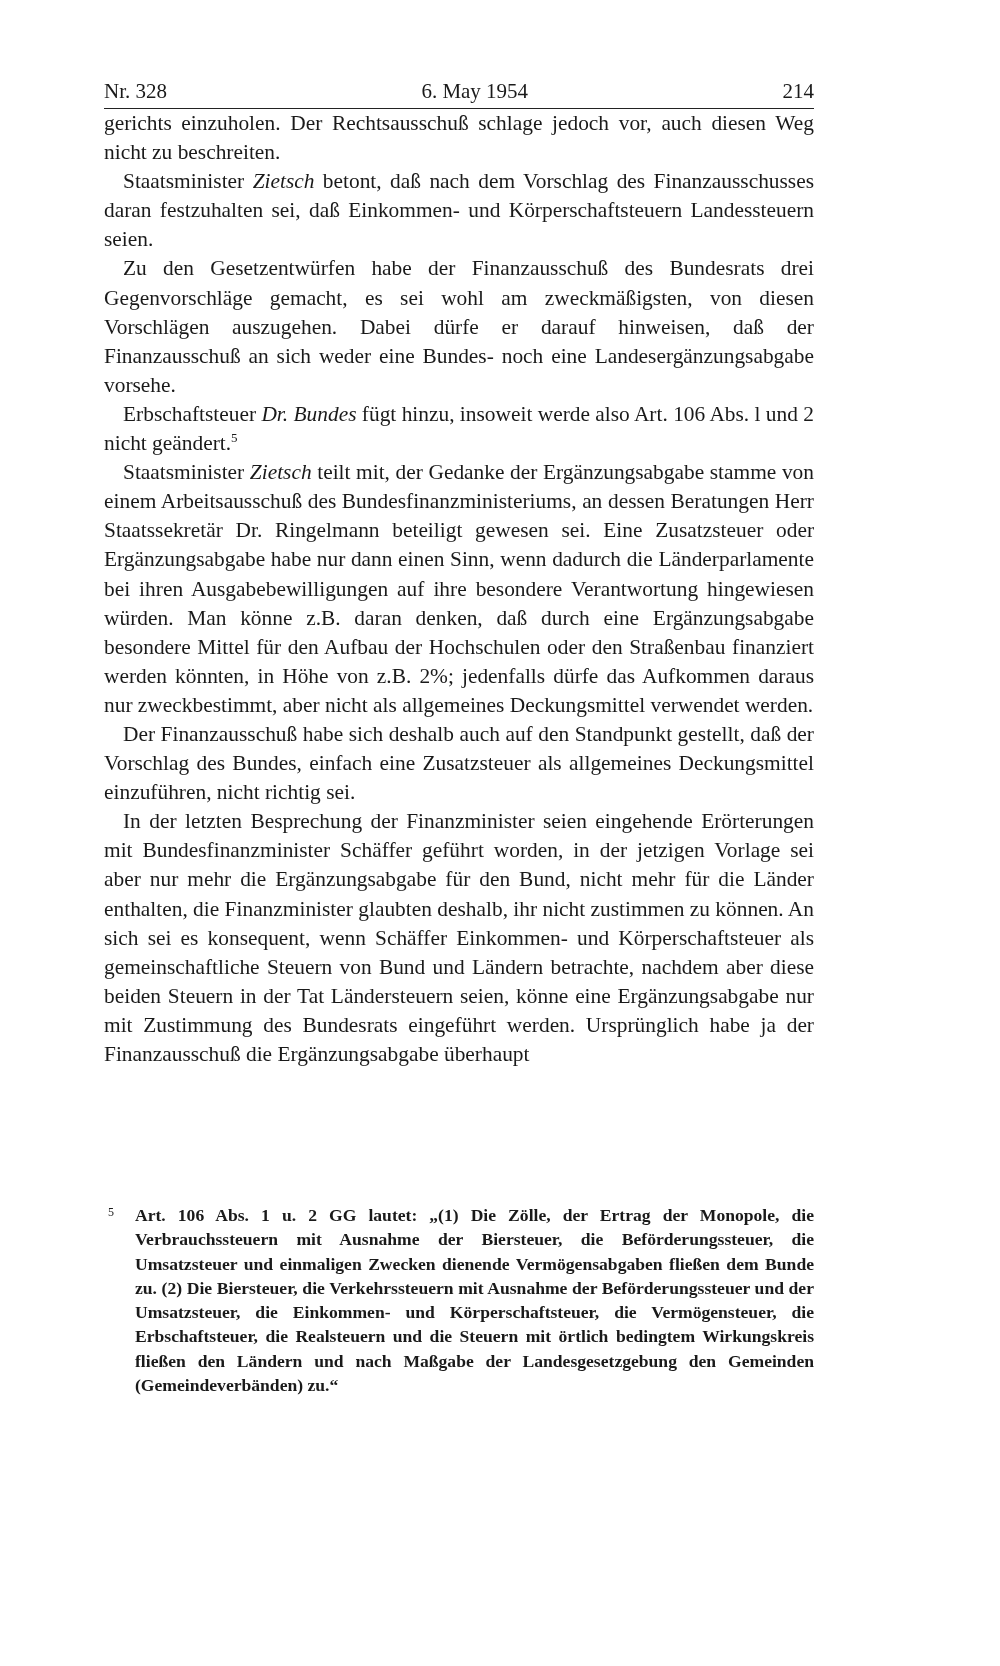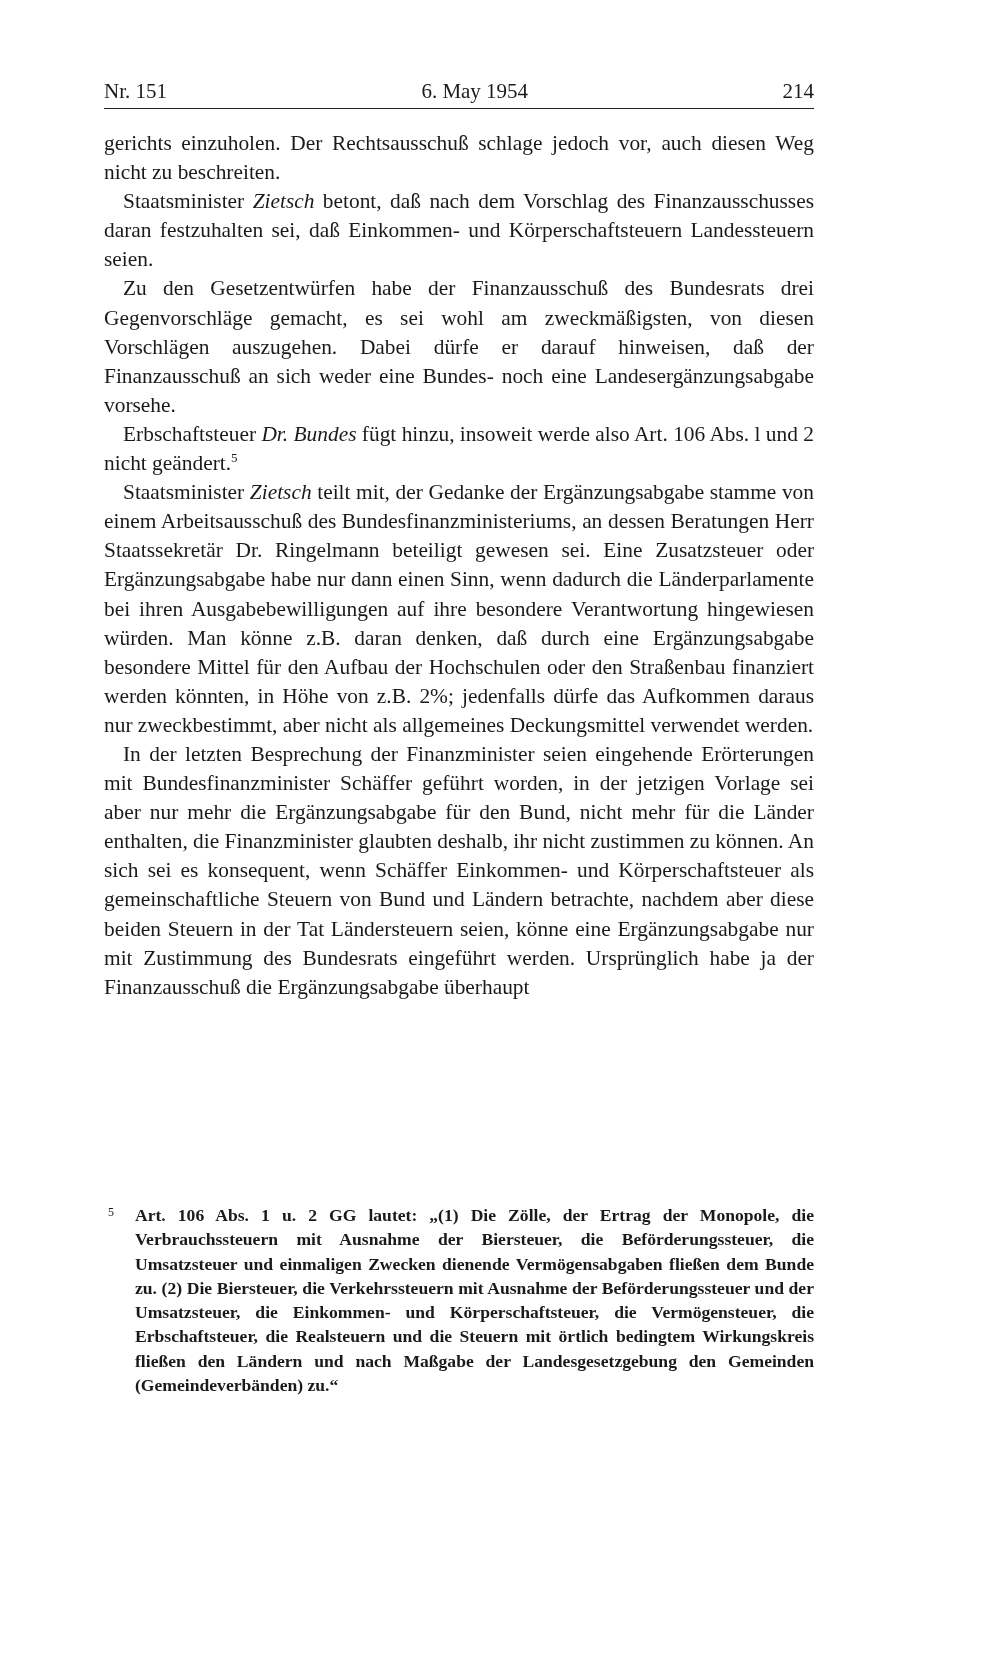--- a/index.html
+++ b/index.html
@@ -26,21 +26,20 @@
       justify-content: space-between;
       align-items: baseline;
       font-size: 21px;
       line-height: 26px;
       padding-bottom: 4px;
       border-bottom: 1.2px solid #222;
       height: 26px;
     }
     .running-head span { display: block; }
     .body-text {
-      margin-top: 20px;
       font-size: 21.4px;
       line-height: 29.1px;
       text-align: justify;
       hyphens: manual;
     }
     .body-text p {
       margin: 0;
       text-indent: 19px;
     }
     .body-text p.cont {
@@ -78,36 +77,39 @@
       flex: 1;
       text-align: justify;
       font-weight: bold;
     }
   </style>
 </head>
 <body>
 
 <div class="page">
   <div class="running-head">
-    <span>Nr. 151</span>
+    <span>Nr. 328</span>
     <span>6. May 1954</span>
     <span>214</span>
   </div>
 
   <div class="body-text">
     <p class="cont">
       <span>gerichts einzuholen. Der Rechtsausschuß schlage jedoch vor, auch diesen Weg nicht zu beschreiten.</span>
     </p>
     <p><span>Staatsminister </span><em>Zietsch</em><span> betont, daß nach dem Vorschlag des Finanzausschusses daran festzuhalten sei, daß Einkommen- und Körperschaftsteuern Landessteuern seien.</span></p>
     <p>
       <span>Zu den Gesetzentwürfen habe der Finanzausschuß des Bundesrats drei Gegenvorschläge gemacht, es sei wohl am zweckmäßigsten, von diesen Vorschlägen auszugehen. Dabei dürfe er darauf hinweisen, daß der Finanzausschuß an sich weder eine Bundes- noch eine Landesergänzungsabgabe vorsehe.</span>
     </p>
     <p><span>Erbschaftsteuer </span><em>Dr. Bundes</em><span> fügt hinzu, insoweit werde also Art. 106 Abs. l und 2 nicht geändert.</span><sup class="fnref">5</sup></p>
     <p><span>Staatsminister </span><em>Zietsch</em><span> teilt mit, der Gedanke der Ergänzungsabgabe stamme von einem Arbeitsausschuß des Bundesfinanzministeriums, an dessen Beratungen Herr Staatssekretär Dr. Ringelmann beteiligt gewesen sei. Eine Zusatzsteuer oder Ergänzungsabgabe habe nur dann einen Sinn, wenn dadurch die Länderparlamente bei ihren Ausgabebewilligungen auf ihre besondere Verantwortung hingewiesen würden. Man könne z.B. daran denken, daß durch eine Ergänzungsabgabe besondere Mittel für den Aufbau der Hochschulen oder den Straßenbau finanziert werden könnten, in Höhe von z.B. 2%; jedenfalls dürfe das Aufkommen daraus nur zweckbestimmt, aber nicht als allgemeines Deckungsmittel verwendet werden.</span></p>
     <p>
+      <span>Der Finanzausschuß habe sich deshalb auch auf den Standpunkt gestellt, daß der Vorschlag des Bundes, einfach eine Zusatzsteuer als allgemeines Deckungsmittel einzuführen, nicht richtig sei.</span>
+    </p>
+    <p>
       <span>In der letzten Besprechung der Finanzminister seien eingehende Erörterungen mit Bundesfinanzminister Schäffer geführt worden, in der jetzigen Vorlage sei aber nur mehr die Ergänzungsabgabe für den Bund, nicht mehr für die Länder enthalten, die Finanzminister glaubten deshalb, ihr nicht zustimmen zu können. An sich sei es konsequent, wenn Schäffer Einkommen- und Körperschaftsteuer als gemeinschaftliche Steuern von Bund und Ländern betrachte, nachdem aber diese beiden Steuern in der Tat Ländersteuern seien, könne eine Ergänzungsabgabe nur mit Zustimmung des Bundesrats eingeführt werden. Ursprünglich habe ja der Finanzausschuß die Ergänzungsabgabe überhaupt</span>
     </p>
   </div>
 </div>
 
 <div class="footnotes">
   <div class="footnote">
     <span class="fn-mark">5</span>
     <span class="fn-text">Art. 106 Abs. 1 u. 2 GG lautet: „(1) Die Zölle, der Ertrag der Monopole, die Verbrauchssteuern mit Ausnahme der Biersteuer, die Beförderungssteuer, die Umsatzsteuer und einmaligen Zwecken dienende Vermögensabgaben fließen dem Bunde zu. (2) Die Biersteuer, die Verkehrssteuern mit Ausnahme der Beförderungssteuer und der Umsatzsteuer, die Einkommen- und Körperschaftsteuer, die Vermögensteuer, die Erbschaftsteuer, die Realsteuern und die Steuern mit örtlich bedingtem Wirkungskreis fließen den Ländern und nach Maßgabe der Landesgesetzgebung den Gemeinden (Gemeindeverbänden) zu.“</span>
   </div>

